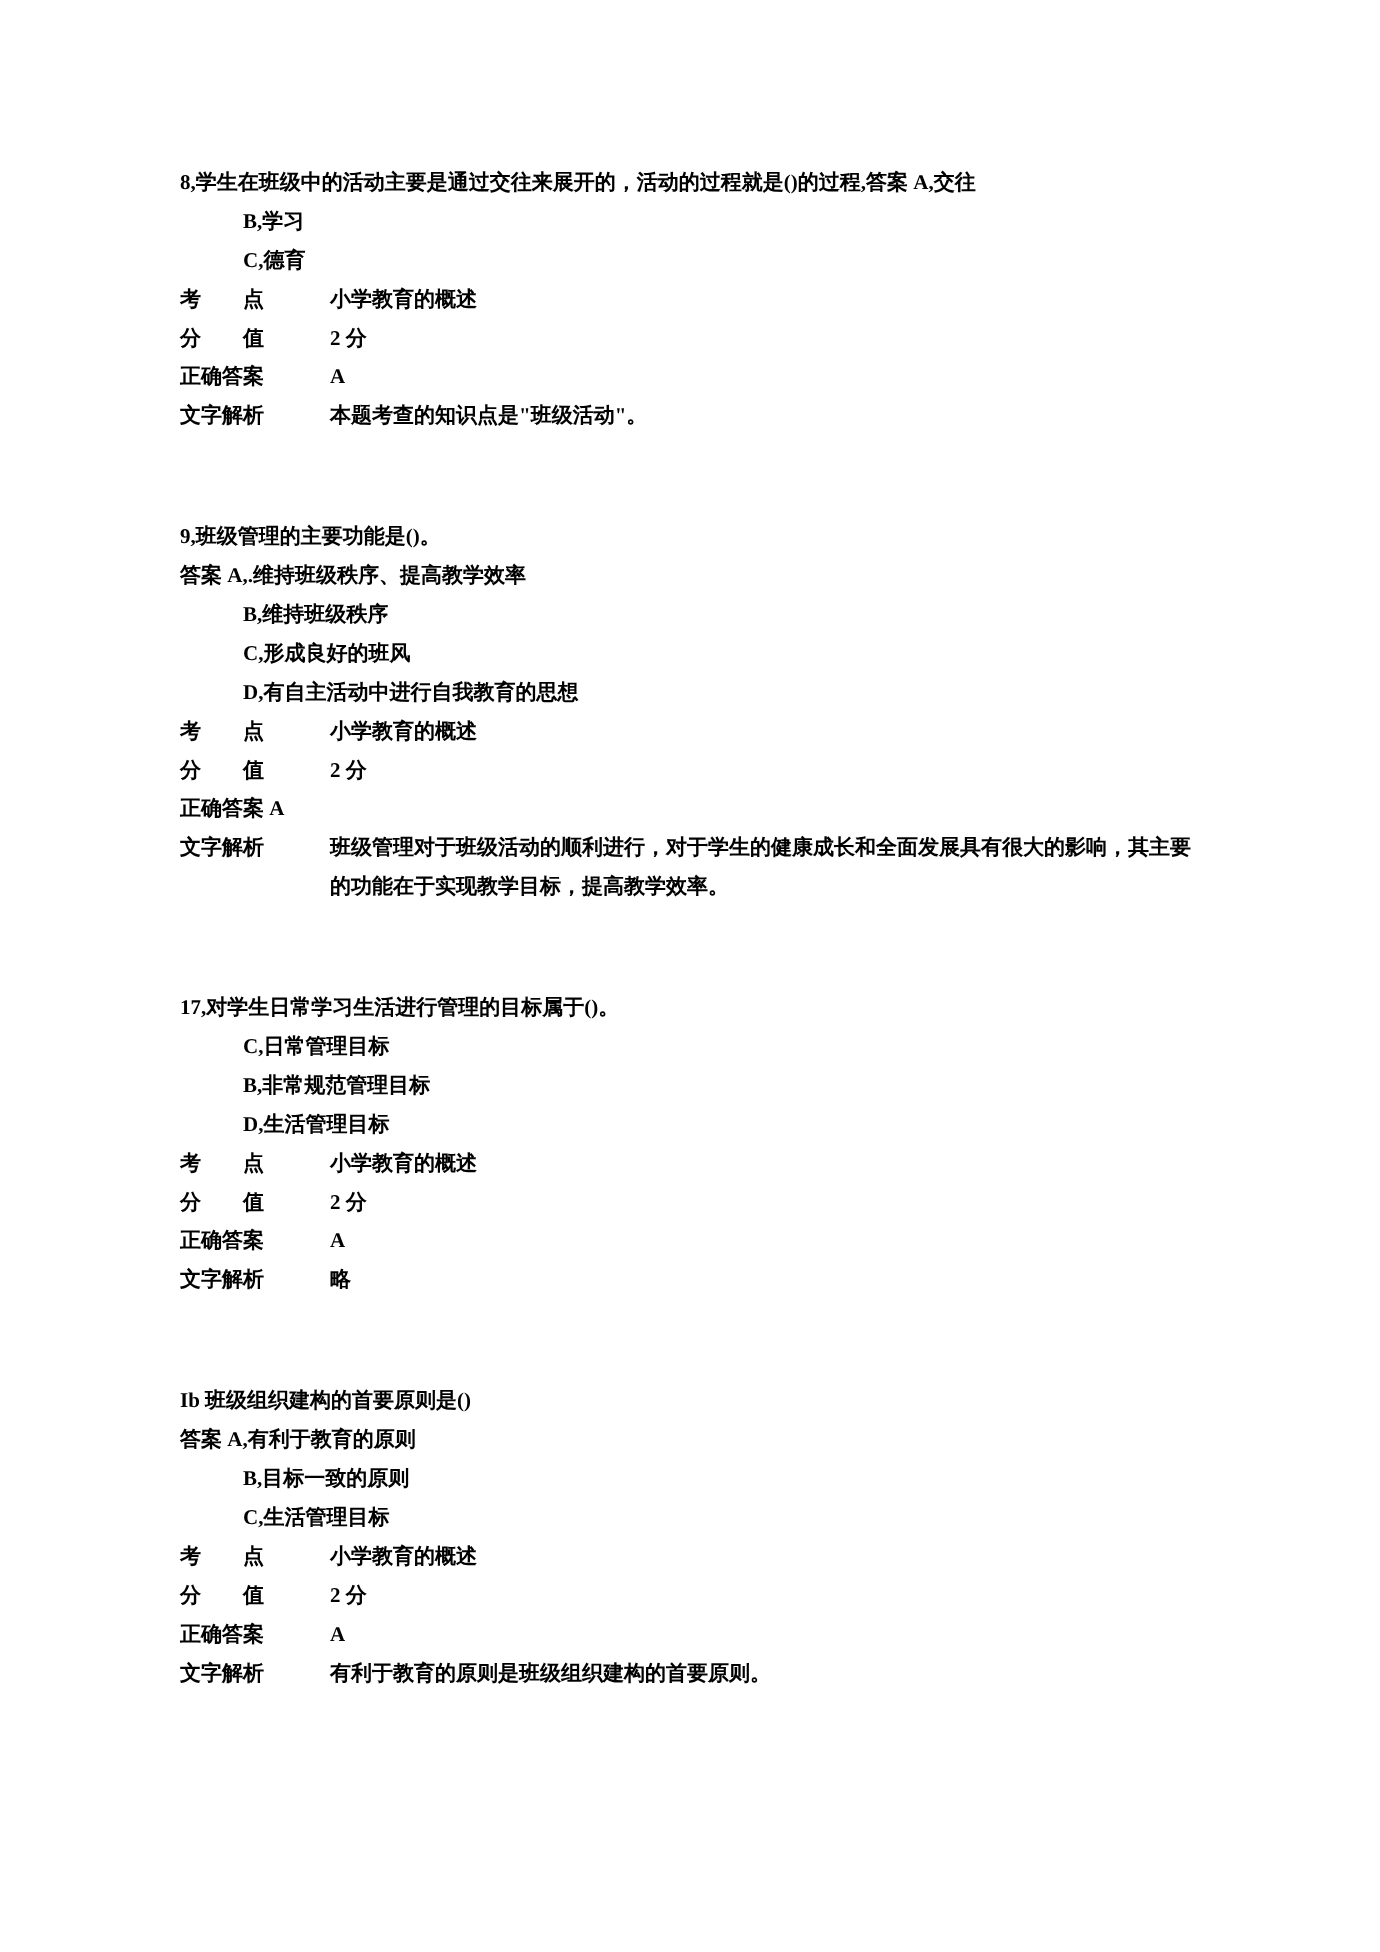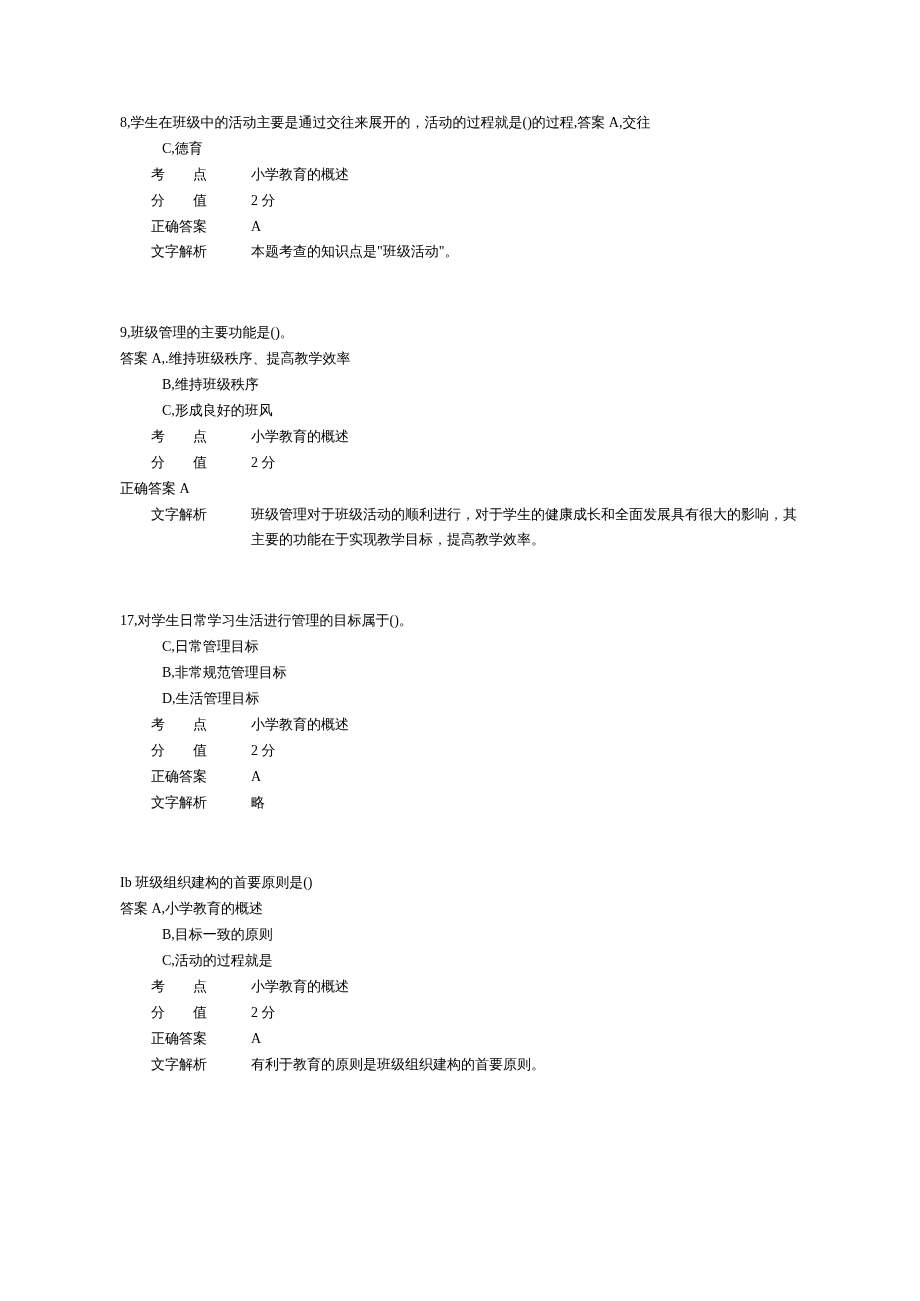--- a/index.html
+++ b/index.html
@@ -12,50 +12,51 @@
     line-height: 1.85;
   }
   .page {
     width: 920px;
     min-height: 1301px;
     padding: 110px 120px 80px 120px;
     box-sizing: border-box;
   }
   .question-block {
     margin-bottom: 55px;
+    font-weight: bold;
   }
   .line {
     white-space: pre-wrap;
   }
   .indent-opt {
     padding-left: 42px;
   }
   .meta-row {
     display: flex;
   }
   .meta-label {
     width: 100px;
     flex-shrink: 0;
     letter-spacing: 0;
-    margin-left: 31px;
   }
   .meta-value {
     flex: 1;
   }
   .kaodian {
     letter-spacing: 0;
   }
 </style>
 </head>
 <body>
 
 <div class="page">
 
   <div class="question-block">
     <div class="line"><span>8</span>,<span>学生在班级中的活动主要是通过交往来展开的，活动的过程就是()的过程,答案 A,交往</span></div>
+    <div class="line indent-opt">B,学习</div>
     <div class="line indent-opt">C,德育</div>
     <div class="meta-row">
       <div class="meta-label kaodian">考　　点</div>
       <div class="meta-value">小学教育的概述</div>
     </div>
     <div class="meta-row">
       <div class="meta-label">分　　值</div>
       <div class="meta-value">2 分</div>
     </div>
     <div class="meta-row">
@@ -66,20 +67,21 @@
       <div class="meta-label">文字解析</div>
       <div class="meta-value">本题考查的知识点是"班级活动"。</div>
     </div>
   </div>
 
   <div class="question-block">
     <div class="line"><span>9</span>,<span>班级管理的主要功能是()。</span></div>
     <div class="line">答案 A,.维持班级秩序、提高教学效率</div>
     <div class="line indent-opt">B,维持班级秩序</div>
     <div class="line indent-opt">C,形成良好的班风</div>
+    <div class="line indent-opt">D,有自主活动中进行自我教育的思想</div>
     <div class="meta-row">
       <div class="meta-label kaodian">考　　点</div>
       <div class="meta-value">小学教育的概述</div>
     </div>
     <div class="meta-row">
       <div class="meta-label">分　　值</div>
       <div class="meta-value">2 分</div>
     </div>
     <div class="line">正确答案 A</div>
     <div class="meta-row">
@@ -106,23 +108,23 @@
       <div class="meta-value">A</div>
     </div>
     <div class="meta-row">
       <div class="meta-label">文字解析</div>
       <div class="meta-value">略</div>
     </div>
   </div>
 
   <div class="question-block">
     <div class="line"><span>Ib</span> <span>班级组织建构的首要原则是()</span></div>
-    <div class="line">答案 A,小学教育的概述</div>
+    <div class="line">答案 A,有利于教育的原则</div>
     <div class="line indent-opt">B,目标一致的原则</div>
-    <div class="line indent-opt">C,活动的过程就是</div>
+    <div class="line indent-opt">C,生活管理目标</div>
     <div class="meta-row">
       <div class="meta-label kaodian">考　　点</div>
       <div class="meta-value">小学教育的概述</div>
     </div>
     <div class="meta-row">
       <div class="meta-label">分　　值</div>
       <div class="meta-value">2 分</div>
     </div>
     <div class="meta-row">
       <div class="meta-label">正确答案</div>

